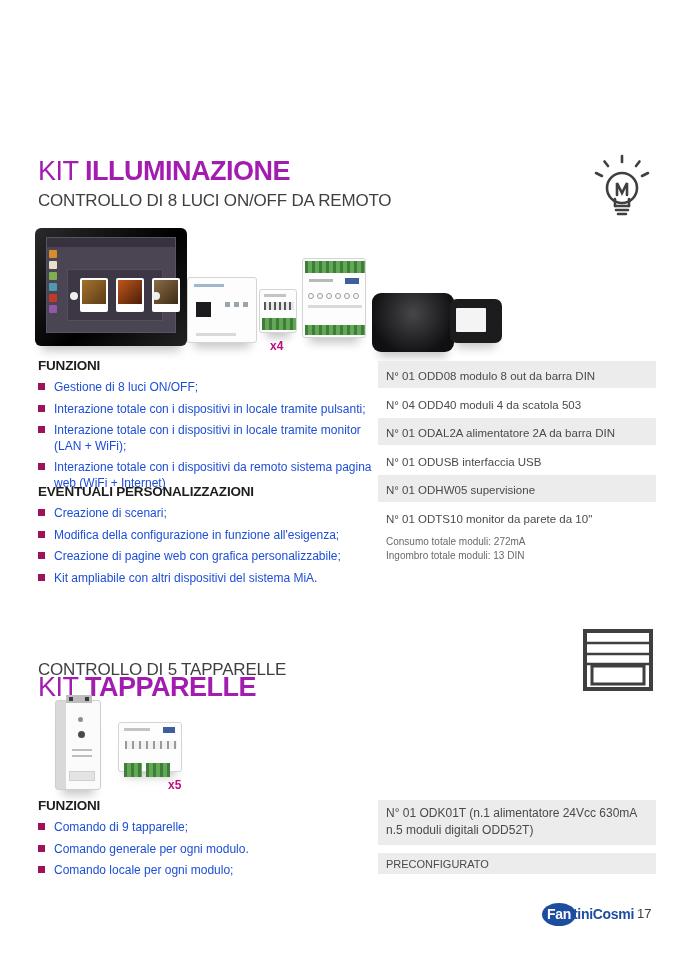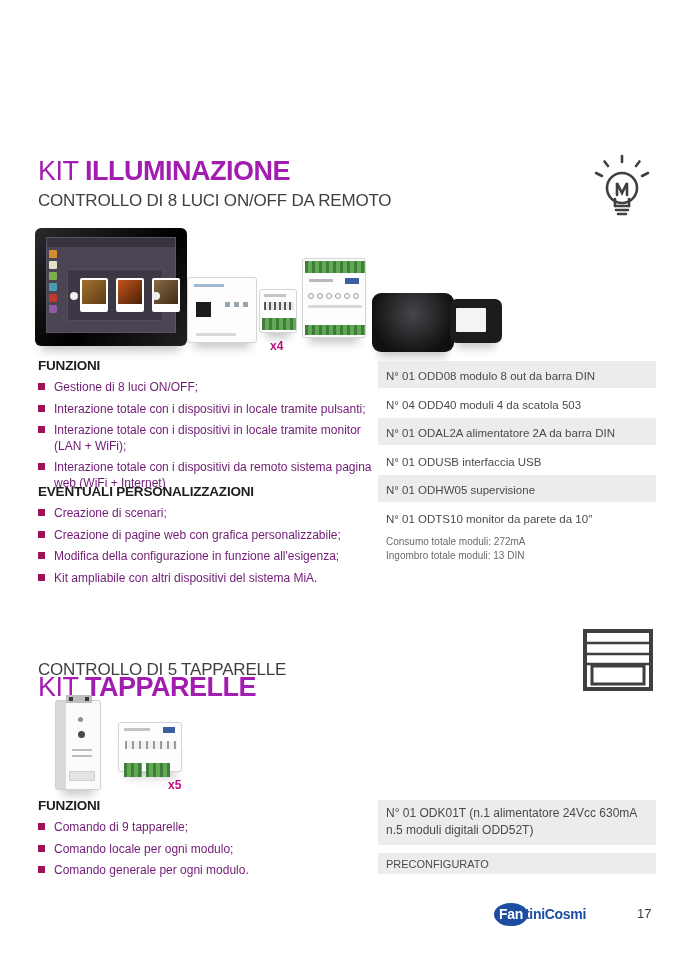--- a/index.html
+++ b/index.html
@@ -8,21 +8,21 @@
   .page { position:relative; width:678px; height:959px; background:#fff; overflow:hidden; }
 
   
   .kit-title { position:absolute; left:38px; font-size:27px; letter-spacing:-0.5px; color:#a21caf; font-weight:400; white-space:nowrap; }
   .kit-title b { font-weight:700; }
   .kit-sub { position:absolute; left:38px; font-size:17px; color:#3f3f41; letter-spacing:-0.2px; white-space:nowrap; }
 
   
   .sec-head { font-size:13.5px; font-weight:700; color:#1d1d1b; margin-bottom:7px; letter-spacing:-0.2px; }
   ul.blist { list-style:none; }
-  ul.blist li { display:flex; gap:9px; margin-bottom:6px; font-size:12px; line-height:1.3; color:#701a75; }
+  ul.blist li { display:flex; gap:9px; margin-bottom:6px; font-size:12px; line-height:1.3; color:#1d4ed8; }
   .sq { flex:none; width:7px; height:7px; background:#9d1258; margin-top:3px; }
 
   
   .rows { width:278px; }
   .rows .row { font-size:11.5px; color:#4a4a4c; padding:8px 8px 3px; margin-bottom:2px; line-height:1.35; }
   .rows .row.g { background:#ececec; }
   .notes { font-size:10px; color:#6a6a6c; line-height:1.4; padding:3px 8px 0; }
   .badge { font-size:11px; color:#4a4a4c; background:#ececec; padding:5px 8px 4px; margin-top:8px; }
 
   
@@ -47,21 +47,21 @@
   .wmod { position:absolute; background:#fdfdfd; border:1px solid #d4d4d4; border-radius:3px; }
   .gterm { background:repeating-linear-gradient(90deg,#3f7d3a 0 3px,#63a854 3px 7px); }
   .mult { position:absolute; color:#c00c7f; font-weight:700; font-size:12px; }
 
   .blackbox { position:absolute; left:372px; top:293px; width:82px; height:59px; border-radius:9px;
               background:radial-gradient(circle at 50% 35%, #47474b, #101012 75%); }
   .blackdev { position:absolute; left:450px; top:299px; width:52px; height:44px; border-radius:7px; background:#1c1c1e; }
   .blackdev .label { position:absolute; left:6px; top:9px; width:30px; height:24px; background:#f4f4f4; border-radius:1px; }
 
   
-  .logo { position:absolute; left:494px; top:903px; font-size:14px; font-weight:700; color:#1d4da1; letter-spacing:-0.3px; }
+  .logo { position:absolute; left:542px; top:903px; font-size:14px; font-weight:700; color:#1d4da1; letter-spacing:-0.3px; }
   .logo .oval { display:inline-block; background:#1d4da1; color:#fff; border-radius:50%; padding:3px 5px 4px; margin-right:-3px; }
   .pagenum { position:absolute; left:637px; top:906px; font-size:13px; color:#3f3f41; }
 </style>
 </head>
 <body>
 
 <div class="page">
 
   <div class="kit-title" style="top:156px;"><span>KIT </span><b>ILLUMINAZIONE</b></div>
   <div class="kit-sub" style="top:191px;">CONTROLLO DI 8 LUCI ON/OFF DA REMOTO</div>
@@ -187,25 +187,25 @@
 
   <div style="position:absolute; left:38px; top:484px; width:340px;">
     <div class="sec-head">EVENTUALI PERSONALIZZAZIONI</div>
     <ul class="blist">
       <li>
           <span class="sq"></span>
           <span>Creazione di scenari;</span>
         </li>
       <li>
           <span class="sq"></span>
+          <span>Modifica della configurazione in funzione all'esigenza;</span>
+        </li>
+      <li>
+          <span class="sq"></span>
           <span>Creazione di pagine web con grafica personalizzabile;</span>
-        </li>
-      <li>
-          <span class="sq"></span>
-          <span>Modifica della configurazione in funzione all'esigenza;</span>
         </li>
       <li>
           <span class="sq"></span>
           <span>Kit ampliabile con altri dispositivi del sistema MiA.</span>
         </li>
     </ul>
   </div>
 
   <div class="kit-title" style="top:626px;margin-top:46px;"><span>KIT </span><b>TAPPARELLE</b></div>
   <div class="kit-sub" style="top:660px;">CONTROLLO DI 5 TAPPARELLE</div>
@@ -245,25 +245,25 @@
 
   <div style="position:absolute; left:38px; top:798px; width:335px;">
     <div class="sec-head">FUNZIONI</div>
     <ul class="blist">
       <li>
           <span class="sq"></span>
           <span>Comando di 9 tapparelle;</span>
         </li>
       <li>
           <span class="sq"></span>
+          <span>Comando generale per ogni modulo.</span>
+        </li>
+      <li>
+          <span class="sq"></span>
           <span>Comando locale per ogni modulo;</span>
-        </li>
-      <li>
-          <span class="sq"></span>
-          <span>Comando generale per ogni modulo.</span>
         </li>
     </ul>
   </div>
 
   <div class="rows" style="position:absolute; left:378px; top:800px;">
     <div class="row g" style="font-size:12px; line-height:1.45; padding:5px 8px;">N° 01 ODK01T (n.1 alimentatore 24Vcc 630mA n.5 moduli digitali ODD52T)</div>
     <div class="badge">PRECONFIGURATO</div>
   </div>
 
   <div class="logo"><span class="oval">Fan</span><span>tiniCosmi</span></div>

